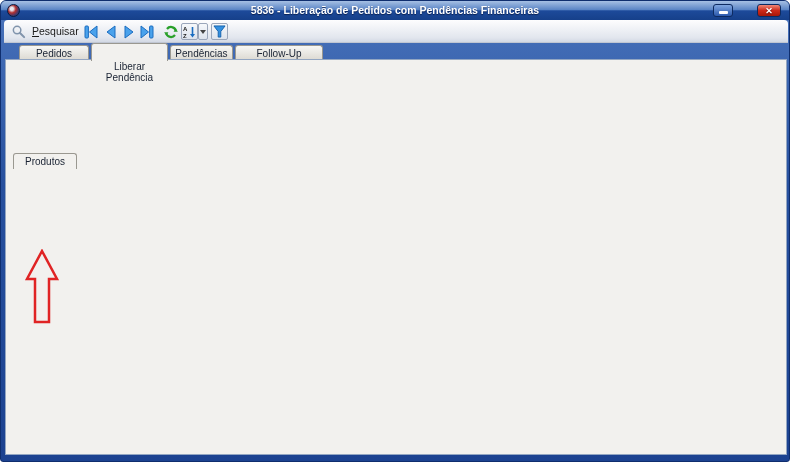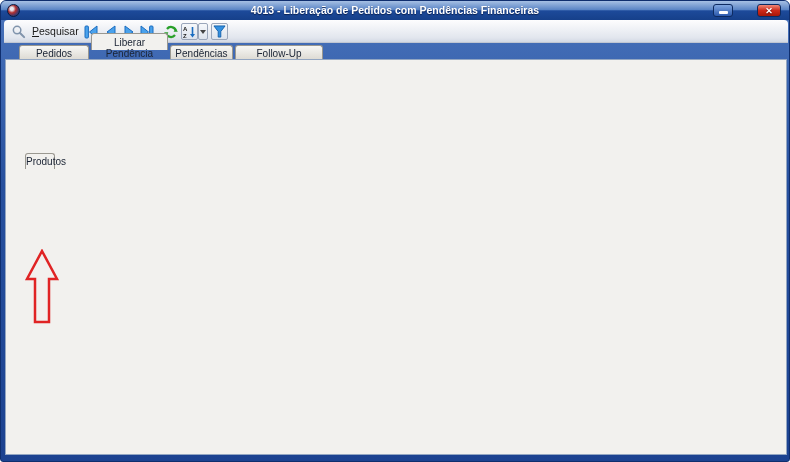--- a/index.html
+++ b/index.html
@@ -27,21 +27,21 @@
     background:linear-gradient(180deg,#fdfdfe,#e2e6ee 80%,#d3d9e4);
     border-bottom:1px solid #c0c6d2; border-radius:4px 4px 0 0; }
   .tb-label { position:absolute; left:28px; top:5px; font-size:10.5px; color:#1a1a1a; cursor:pointer; }
   .tb-ico { position:absolute; top:3px; width:17px; height:17px; display:flex; align-items:center; justify-content:center; cursor:pointer; }
   .tb-btn { border:1px solid #9aa6ba; border-radius:2px; background:linear-gradient(180deg,#f6f8fb,#dde3ec); }
   .u { text-decoration:underline; }
   
   .tab { position:absolute; top:44px; height:15px; background:linear-gradient(180deg,#f7f7f5,#dcd9d2);
     border:1px solid #9a9890; border-bottom:none; border-radius:3px 3px 0 0;
     font-size:10px; color:#1a2333; text-align:center; padding-top:2px; cursor:pointer; z-index:2; }
-  .tab.active { top:32px; height:17px; background:#f2f1ee; font-weight:normal; z-index:4; padding-top:3px; }
+  .tab.active { top:42px; height:17px; background:#f2f1ee; font-weight:normal; z-index:4; padding-top:17px; }
   
   .panel { position:absolute; left:4px; top:58px; width:782px; height:396px;
     background:#f2f1ee; border:1px solid #93a6c2; z-index:3; }
   
   .lbl { position:absolute; font-size:10px; color:#35485c; white-space:nowrap; }
   .fld { position:absolute; height:14px; background:#fff; border:1px solid #a2b4c8;
     font-family:"Liberation Sans",sans-serif; font-size:10px; color:#111; padding:0 2px; }
   .grp { position:absolute; border:1px solid #bcc6d2; border-radius:4px; }
   .grp-legend { position:absolute; font-size:10px; color:#4a6a92; background:#f2f1ee; padding:0 3px; white-space:nowrap; }
   .sit-circle { position:absolute; width:13px; height:13px; border-radius:50%; border:1px solid #8a8a8a; }
@@ -81,21 +81,21 @@
   
   .annot { position:absolute; left:23px; top:248px; z-index:9; }
 </style>
 </head>
 <body>
 
 <div id="win">
 
   <div class="titlebar">
     <span class="app-ico"></span>
-    <div class="title-text">4013 - Liberação de Pedidos com Pendências Financeiras</div>
+    <div class="title-text">5836 - Liberação de Pedidos com Pendências Financeiras</div>
     <div class="cap-btn btn-min">
         <i></i>
       </div>
     <div class="cap-btn btn-close">
         <span>✕</span>
       </div>
   </div>
 
   <div class="toolbar">
     <span class="tb-ico" style="left:6px">
@@ -199,21 +199,21 @@
   <input class="fld" style="left: 64px; top: 138px; width: 252px;" value="AMANDA YUKA FERREIRA SHIBUYA">
   <span class="lbl" style="left:329px; top:128px">Código</span>
   <input class="fld" style="left: 328px; top: 138px; width: 37px;" value="000002">
   <span class="lbl" style="left:369px; top:128px">Condição Pagamento</span>
   <input class="fld" style="left: 368px; top: 138px; width: 178px;" value="10 DIAS">
   <span class="lbl" style="left:560px; top:128px">Código</span>
   <input class="fld" style="left: 558px; top: 138px; width: 38px;" value="000017">
   <span class="lbl" style="left:602px; top:128px">Forma de Cobrança</span>
   <input class="fld" style="left: 600px; top: 138px; width: 165px;" value="BOLETO BB">
 
-  <div class="subtab active" style="left:24px; width:30px">Produtos</div>
+  <div class="subtab active" style="left:12px; width:64px">Produtos</div>
   <div class="subtab" style="left:64px; width:62px">Pendências</div>
 
   <div class="grp" style="left:8px; top:184px; width:768px; height:240px"></div>
   <span class="grp-legend" style="left:16px; top:179px">Dados dos Produtos</span>
 
   <div class="gridbox">
     <table class="grid">
       <colgroup>
         <col style="width:12px">
           <col style="width:18px">

